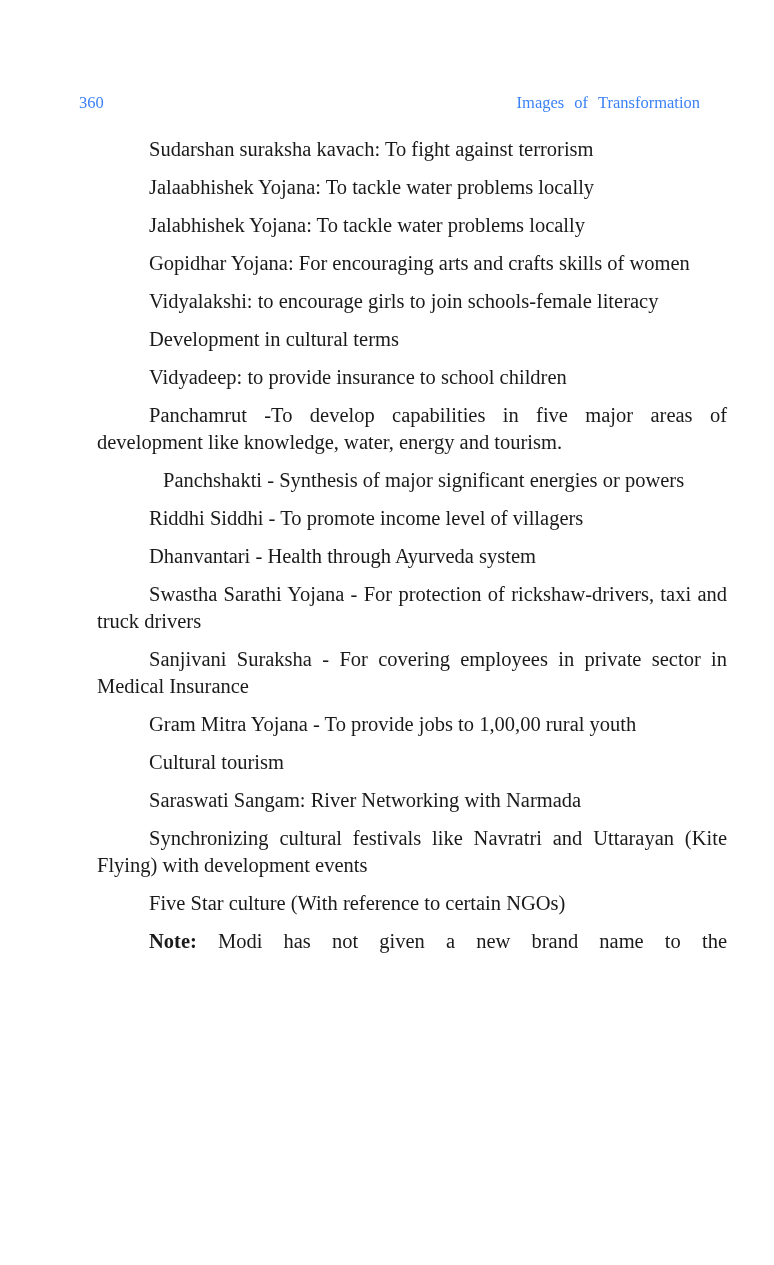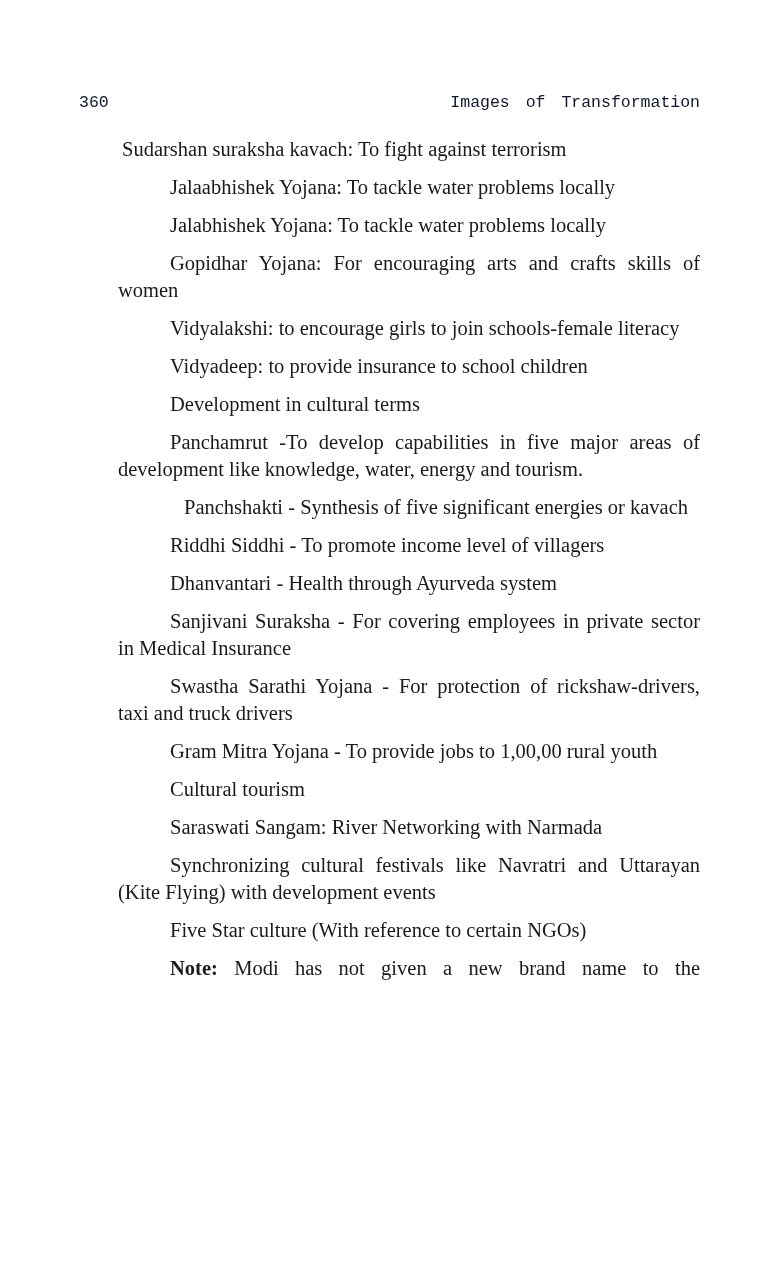--- a/index.html
+++ b/index.html
@@ -1,48 +1,48 @@
 <!DOCTYPE html>
 <html><head>
 <meta charset="utf-8">
 <style>
   html, body { margin: 0; padding: 0; background: #ffffff; }
   body { width: 774px; height: 1265px; position: relative; overflow: hidden; color: #1a1a1a; }
-  .header { position: absolute; top: 93px; left: 79px; width: 630px; height: 22px; font-family: Liberation Mono, monospace; font-size: 16.5px; color: #0f172a; }
+  .header { position: absolute; top: 93px; left: 79px; width: 630px; height: 22px; font-family: Liberation Serif, serif; font-size: 16.5px; color: #3b82f6; }
   .page-number { position: absolute; left: 0; top: 0; }
   .running-title { position: absolute; right: 9px; top: 0; word-spacing: 6px; text-align: right; }
-  .body-text { position: absolute; top: 136px; left: 70px; width: 630px; font-family: "Liberation Serif", serif; font-size: 20.5px; color: #1a1a1a; }
+  .body-text { position: absolute; top: 136px; left: 97px; width: 630px; font-family: "Liberation Serif", serif; font-size: 20.5px; color: #1a1a1a; }
   .para { margin: 0; line-height: 27px; text-align: justify; text-align-last: left; }
   .para.indent { text-indent: 52px; }
   .para.indent.extra { text-indent: 66px; }
-  .para + .para { margin-top: 11px; margin-left: 48px; }
+  .para + .para { margin-top: 11px; }
   .para.justify-full { text-align-last: justify; }
   .note-label { font-weight: bold; }
 </style>
 </head>
 <body>
 
 <div class="header">
   <span class="page-number">360</span>
   <span class="running-title">Images of Transformation</span>
 </div>
 
 <div class="body-text">
   <p class="para indent">Sudarshan suraksha kavach: To fight against terrorism</p>
   <p class="para indent">Jalaabhishek Yojana: To tackle water problems locally</p>
   <p class="para indent">Jalabhishek Yojana: To tackle water problems locally</p>
   <p class="para indent">Gopidhar Yojana: For encouraging arts and crafts skills of women</p>
   <p class="para indent">Vidyalakshi: to encourage girls to join schools-female literacy</p>
+  <p class="para indent">Development in cultural terms</p>
   <p class="para indent">Vidyadeep: to provide insurance to school children</p>
-  <p class="para indent">Development in cultural terms</p>
   <p class="para indent">Panchamrut -To develop capabilities in five major areas of development like knowledge, water, energy and tourism.</p>
-  <p class="para indent extra">Panchshakti - Synthesis of five significant energies or kavach</p>
+  <p class="para indent extra">Panchshakti - Synthesis of major significant energies or powers</p>
   <p class="para indent">Riddhi Siddhi - To promote income level of villagers</p>
   <p class="para indent">Dhanvantari - Health through Ayurveda system</p>
+  <p class="para indent">Swastha Sarathi Yojana - For protection of rickshaw-drivers, taxi and truck drivers</p>
   <p class="para indent">Sanjivani Suraksha - For covering employees in private sector in Medical Insurance</p>
-  <p class="para indent">Swastha Sarathi Yojana - For protection of rickshaw-drivers, taxi and truck drivers</p>
   <p class="para indent">Gram Mitra Yojana - To provide jobs to 1,00,00 rural youth</p>
   <p class="para indent">Cultural tourism</p>
   <p class="para indent">Saraswati Sangam: River Networking with Narmada</p>
   <p class="para indent">Synchronizing cultural festivals like Navratri and Uttarayan (Kite Flying) with development events</p>
   <p class="para indent">Five Star culture (With reference to certain NGOs)</p>
   <p class="para indent justify-full"><span class="note-label">Note:</span><span> Modi has not given a new brand name to the</span></p>
 </div>
 
 </body></html>

